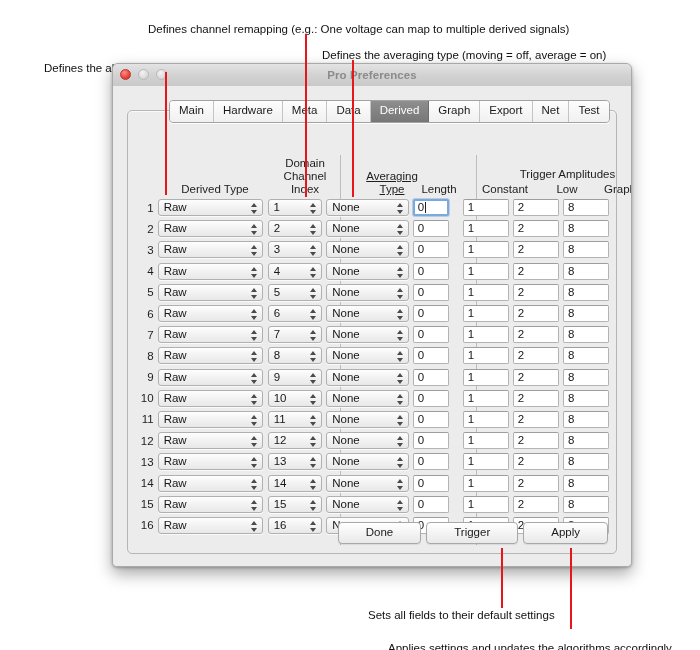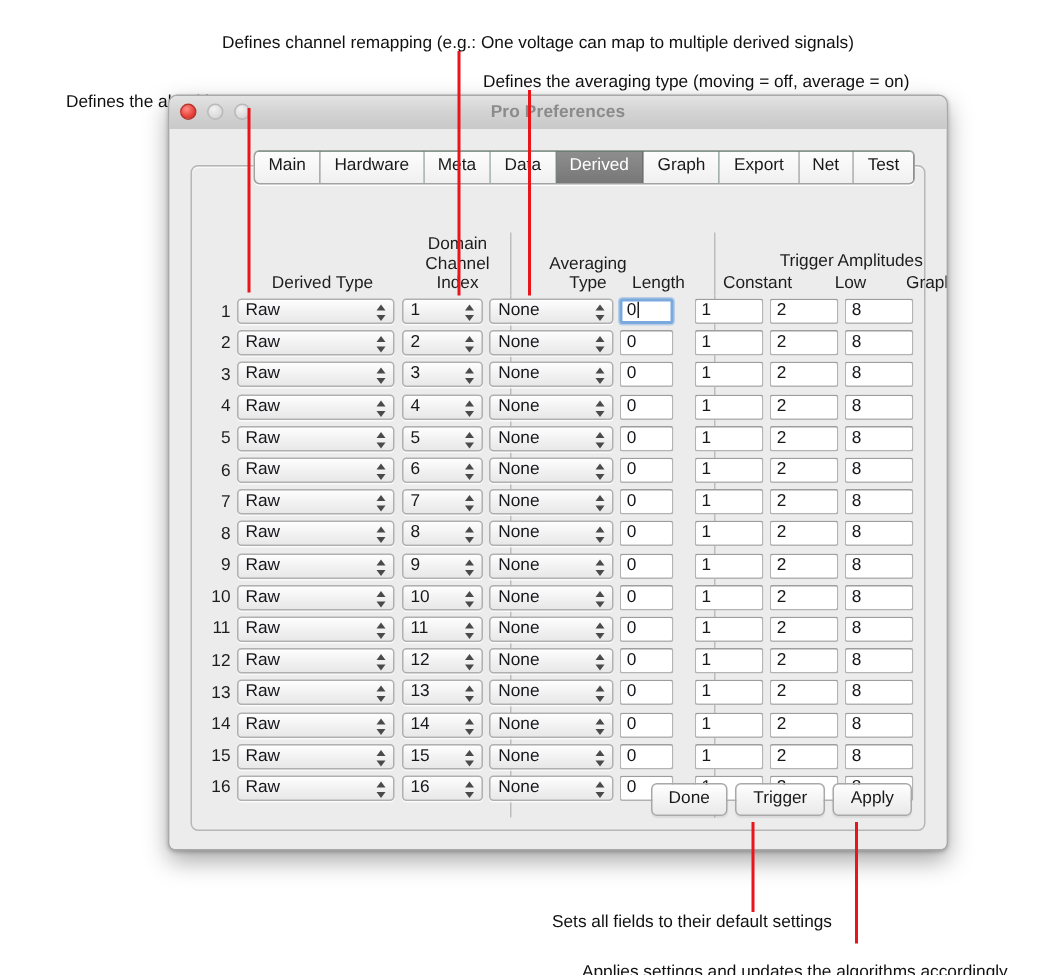--- a/index.html
+++ b/index.html
@@ -96,21 +96,21 @@
     height: 21px;
     display: flex;
     align-items: flex-start;
     z-index: 4;
   }
   .tabs {
     display: flex;
     border: 1px solid #a2a2a2;
     border-radius: 4px;
     overflow: hidden;
-    background: #14532d;
+    background: #bef264;
     height: 21px;
     box-shadow: 0 1px 0 rgba(255,255,255,0.9);
     margin-left: 42px;
   }
   .tab {
     font-size: 11.5px;
     color: #1a1a1a;
     padding: 0 9px;
     line-height: 19px;
     background: linear-gradient(to bottom, #fdfdfd 0%, #f0f0f0 100%);
@@ -259,21 +259,21 @@
     right: 8px;
     bottom: 9px;
     display: flex;
     gap: 5px;
   }
   .btn {
     font-size: 11.5px;
     color: #1a1a1a;
     height: 20px;
     line-height: 18px;
-    padding: 0 11px;
+    padding: 0 27px;
     border: 1px solid #a8a8a8;
     border-radius: 4px;
     background: linear-gradient(to bottom, #ffffff 0%, #f4f4f4 48%, #e9e9e9 100%);
     box-shadow: 0 1px 1px rgba(0,0,0,0.08);
     cursor: default;
   }
 </style>
 </head>
 <body>
 
@@ -323,21 +323,21 @@
     <div class="panel">
 
       <div class="grid">
 
         <div class="hdrs">
           <div class="vdiv" style="left:205px; height:42px;"></div>
           <div class="vdiv" style="left:341px; height:42px;"></div>
 
           <div class="hdr" style="left:24px; width:112px;">Derived Type</div>
           <div class="hdr" style="left:141px; width:58px;">Domain<br>Channel<br>Index</div>
-          <div class="hdr" style="left:213px; width:88px;">Averaging<br>Type</div>
+          <div class="hdr" style="left:213px; width:88px;text-decoration:underline;">Averaging<br>Type</div>
           <div class="hdr" style="left:285px; width:38px;">Length</div>
           <div class="hdr" style="left:355px; width:155px; bottom:16px;">Trigger Amplitudes</div>
           <div class="hdr" style="left:344px; width:52px;">Constant</div>
           <div class="hdr" style="left:406px; width:52px;">Low</div>
           <div class="hdr" style="left:459px; width:52px;">Graph</div>
         </div>
 
         <div id="rows" style="position:relative;">
           <div class="vdiv" style="left:205px; top:0px; height:348px;"></div>
           <div class="vdiv" style="left:341px; top:0px; height:348px;"></div>

